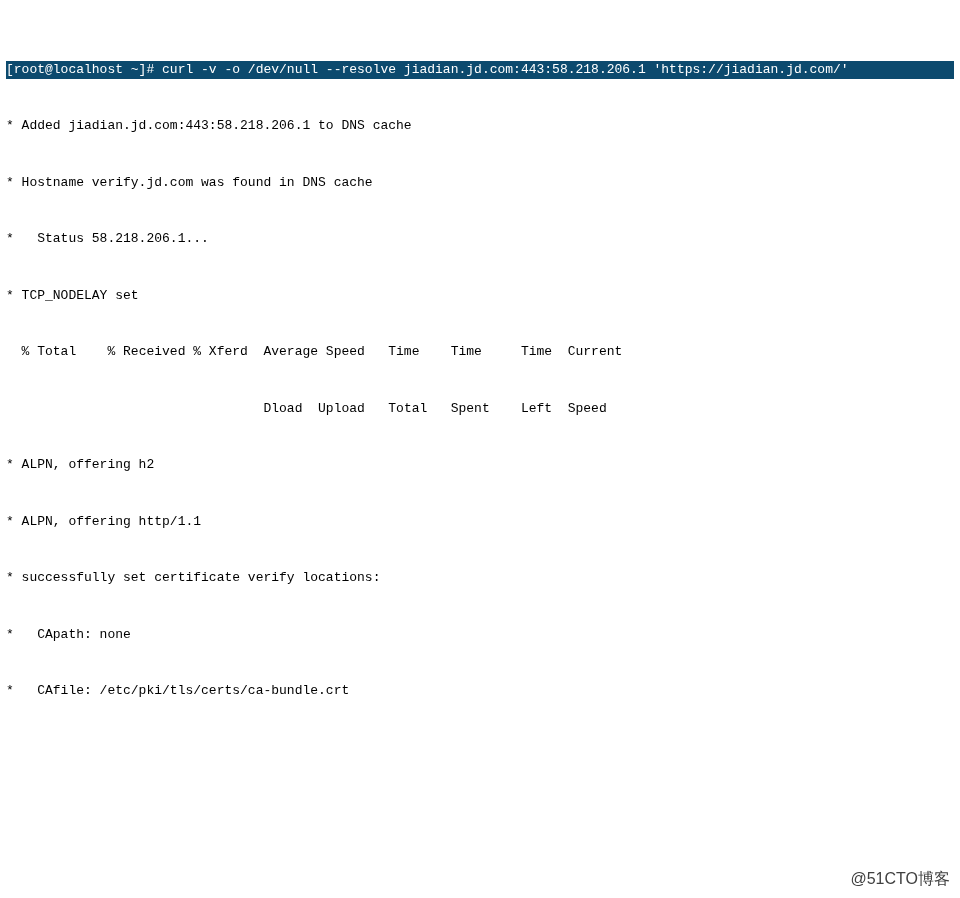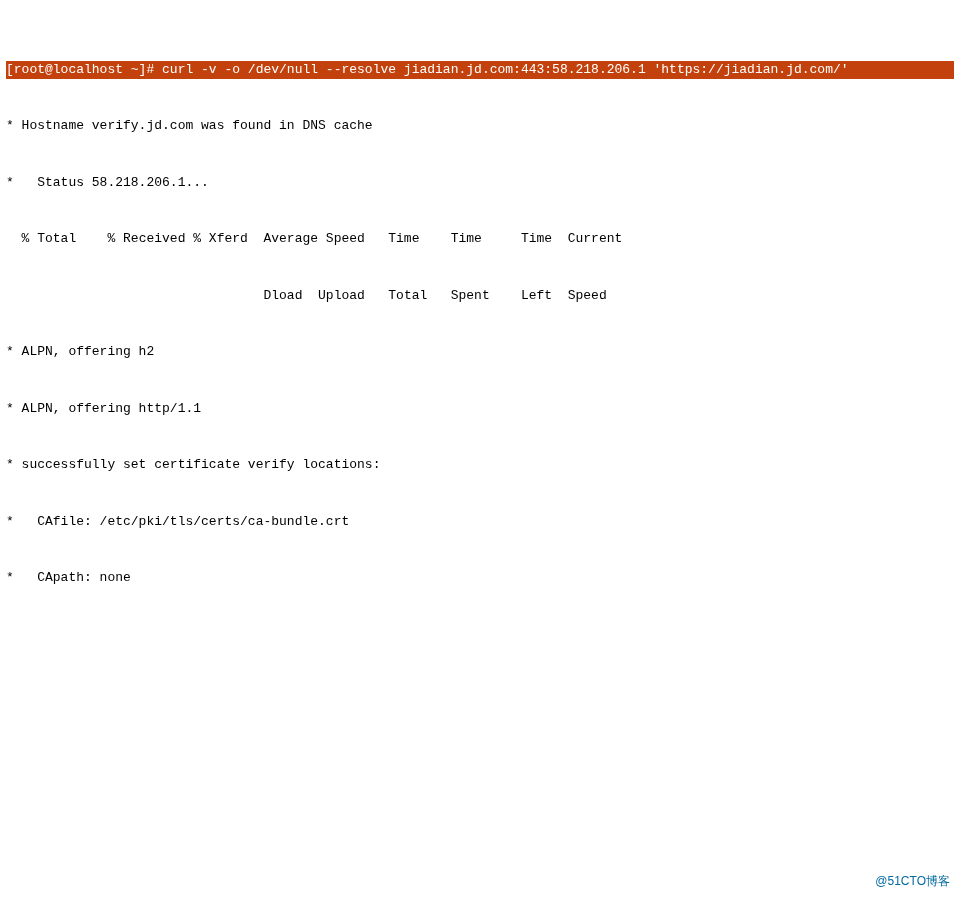--- a/index.html
+++ b/index.html
@@ -27,48 +27,50 @@
       width: 100%;
     }
 
     .line {
       display: block;
       white-space: pre-wrap;
       word-break: break-all;
     }
 
     .highlight-cmd {
-      background-color: #c2410c;
+      background-color: #0c4a6e;
       color: #ffffff;
     }
 
     .watermark {
       position: fixed;
       bottom: 8px;
       right: 10px;
-      color: #0369a1;
-      font-size: 12px;
+      color: #404040;
+      font-size: 16px;
       font-family: Arial, sans-serif;
     }
   </style>
 </head>
 <body>
 
 <div class="terminal">
 
   <span class="line highlight-cmd">[root@localhost ~]# curl -v -o /dev/null --resolve jiadian.jd.com:443:58.218.206.1 'https://jiadian.jd.com/'</span>
+  <span class="line">* Added jiadian.jd.com:443:58.218.206.1 to DNS cache</span>
   <span class="line">* Hostname verify.jd.com was found in DNS cache</span>
   <span class="line">*   Status 58.218.206.1...</span>
+  <span class="line">* TCP_NODELAY set</span>
   <span class="line">  % Total    % Received % Xferd  Average Speed   Time    Time     Time  Current</span>
   <span class="line">                                 Dload  Upload   Total   Spent    Left  Speed</span>
   <span class="line">* ALPN, offering h2</span>
   <span class="line">* ALPN, offering http/1.1</span>
   <span class="line">* successfully set certificate verify locations:</span>
+  <span class="line">*   CApath: none</span>
   <span class="line">*   CAfile: /etc/pki/tls/certs/ca-bundle.crt</span>
-  <span class="line">*   CApath: none</span>
   
   
   
   
   
   
   
   
   
   

